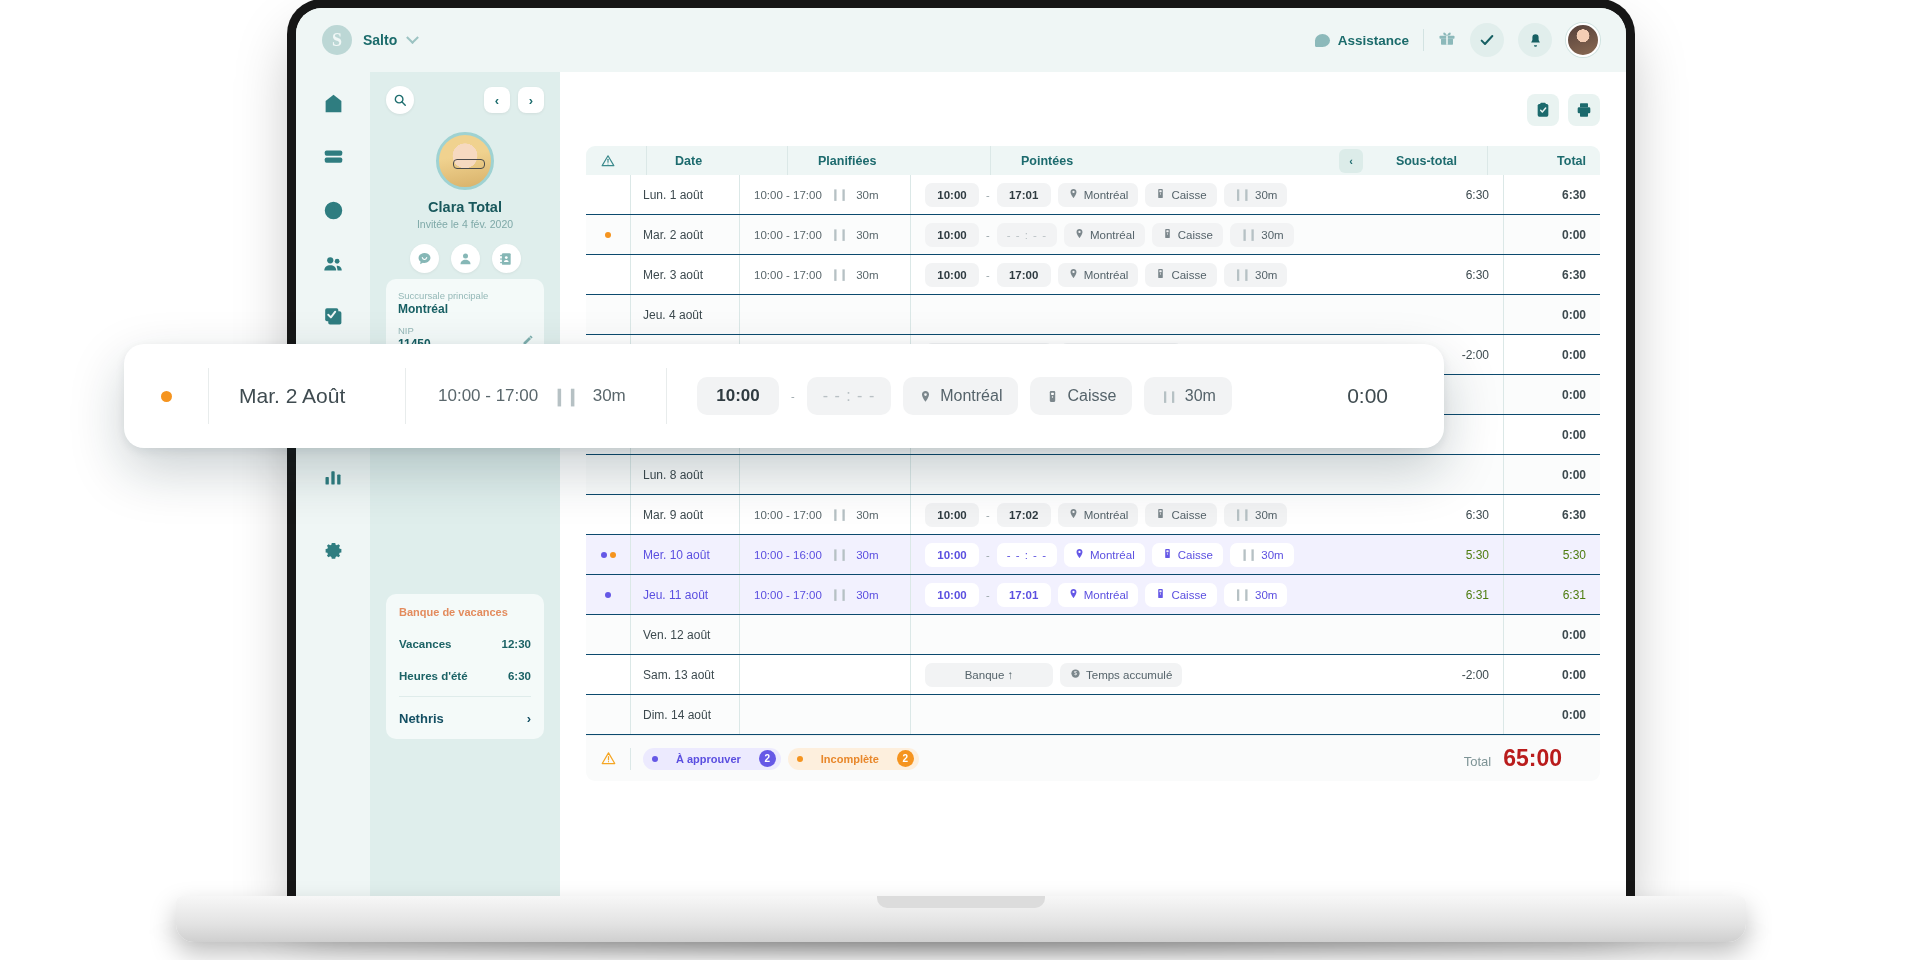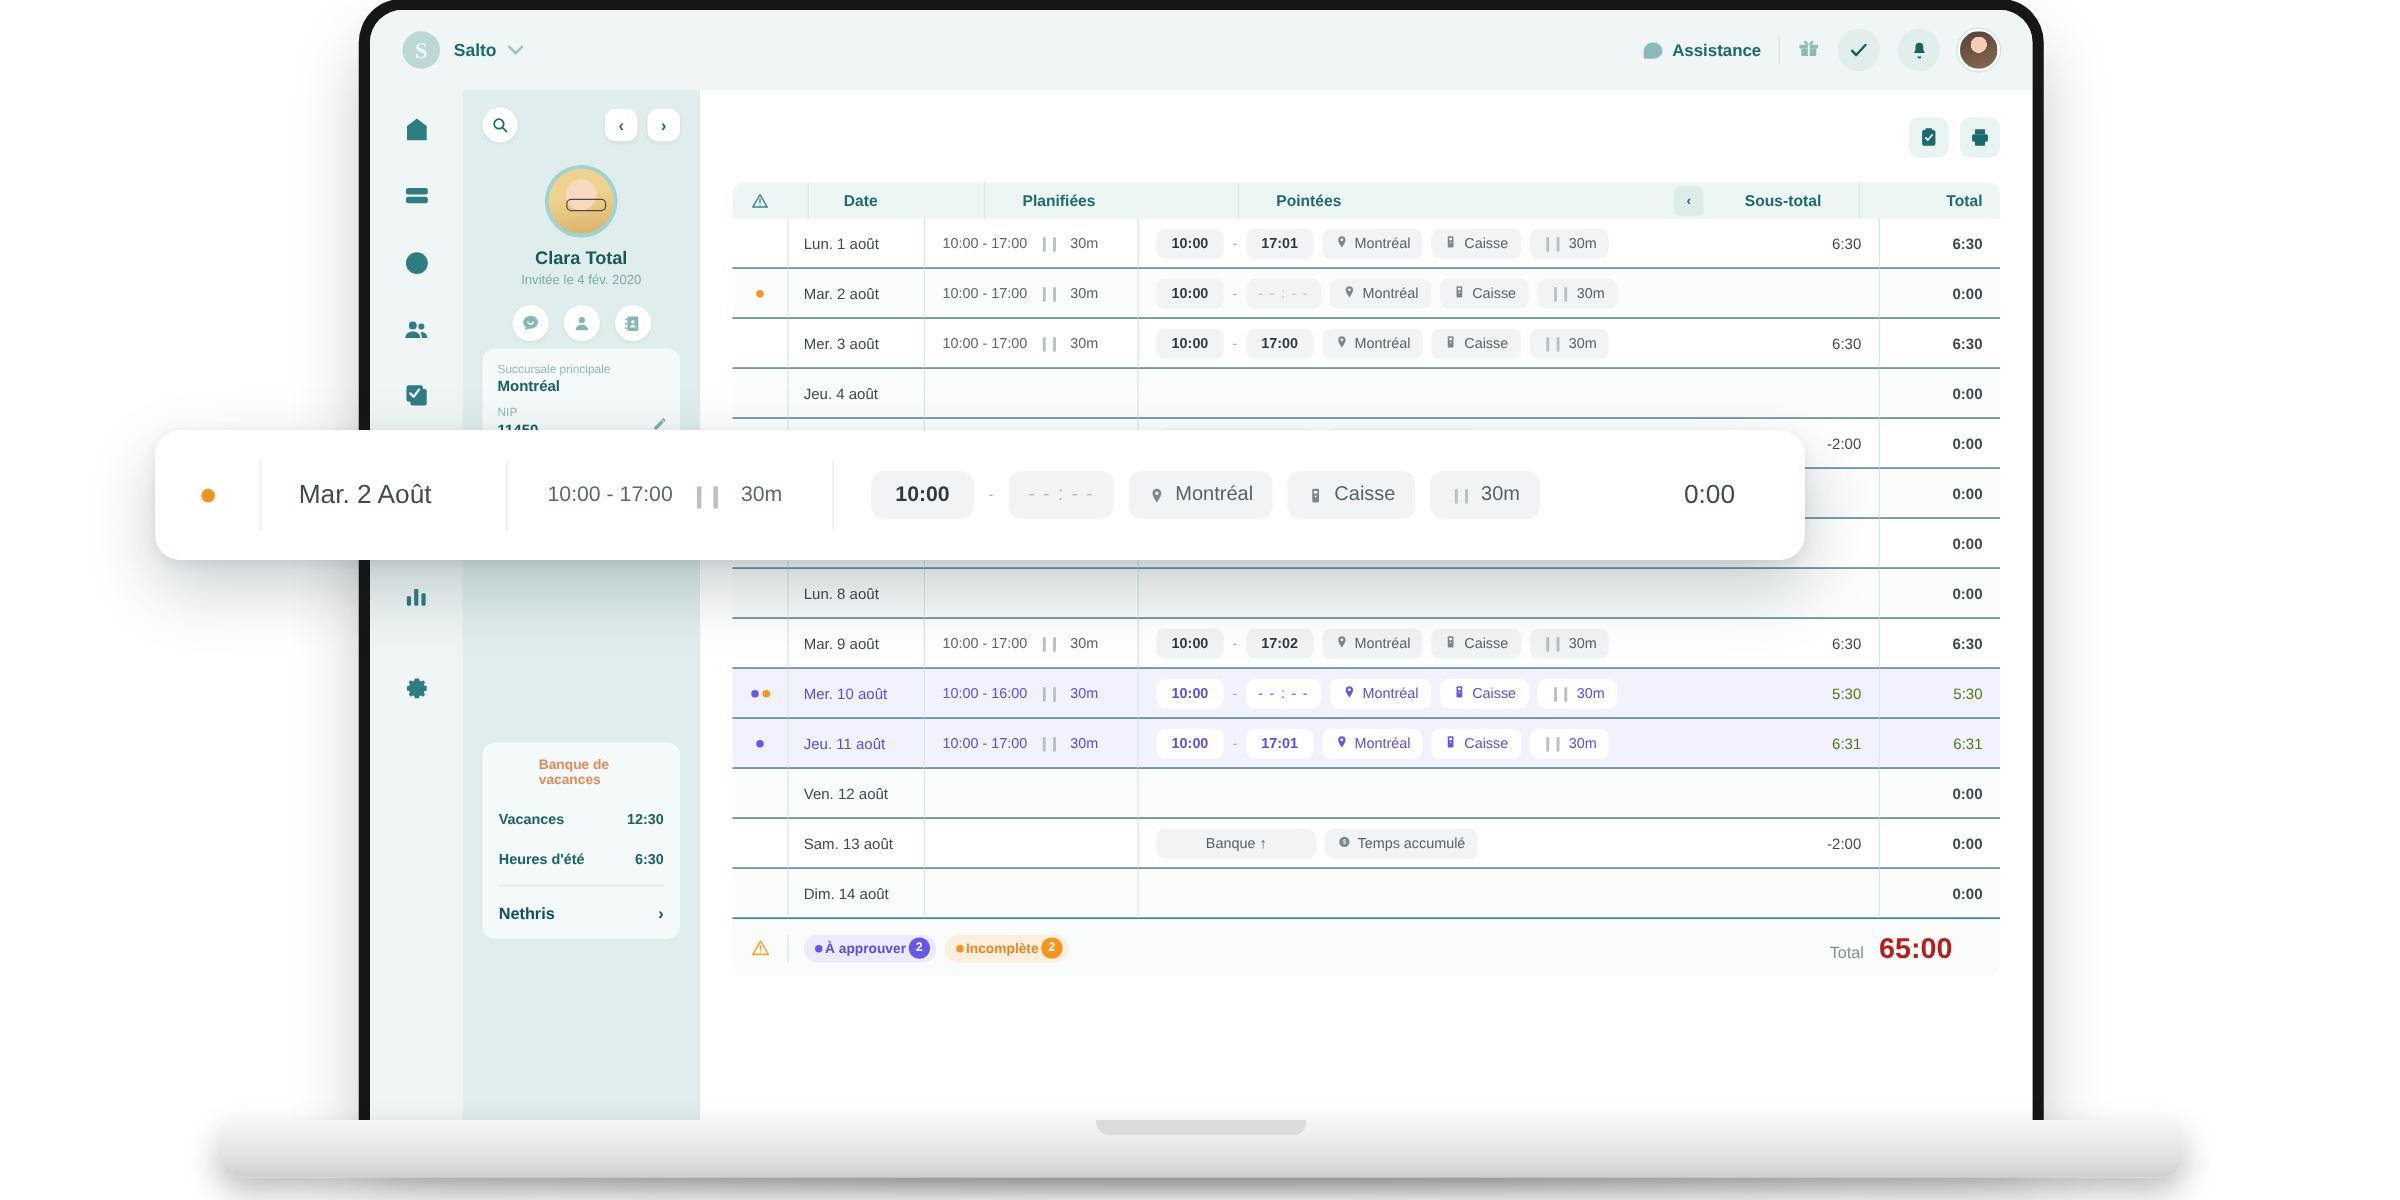--- a/index.html
+++ b/index.html
@@ -115,21 +115,21 @@
   }
   .info-lbl { color:#94b8b7; font-size:9.5px; }
   .info-val { color:#175f63; font-size:12px; font-weight:700; margin-top:1px; }
   .info-gap { height:9px; }
   .pencil { position:absolute; right:10px; bottom:16px; color:#7fb0af; font-size:11px; }
 
   .vac-card {
     position:absolute; left:16px; right:16px; top: 522px;
     background:#f4faf9; border-radius:10px; padding: 12px 13px 13px 13px;
   }
-  .vac-title { color:#e38b5d; font-size:11px; font-weight:700;margin-left:32px; }
+  .vac-title { color:#e38b5d; font-size:11px; font-weight:700; }
   .vac-row { display:flex; justify-content:space-between; margin-top:20px; color:#1b6265; font-size:11.5px; font-weight:600; }
   .vac-hr { height:1px; background:#dfeceb; margin:14px 0 0 0; }
   .vac-foot { display:flex; justify-content:space-between; align-items:center; margin-top:14px; color:#134f63; font-size:13px; font-weight:700; }
 
   
   .main {
     position:absolute; left:264px; top:64px; width:1066px; height:826px; background:#ffffff;
     padding: 22px 26px 0 26px;
   }
   .main-toolbar { display:flex; align-items:center; }
@@ -184,21 +184,21 @@
   .chip.time { font-weight:700; color:#2f3b41; min-width:54px; justify-content:center; }
   .chip.empty { color:#b9c0c4; letter-spacing:1px; min-width:54px; justify-content:center; }
   .dash { color:#98a4a8; font-size:11px; }
   .num { text-align:right; font-size:12px; color:#3d4a4f; }
   .num.b { font-weight:700; }
 
   .tfoot {
     height: 46px; display:flex; align-items:center; background:#fafbfb;
     border-top:1px solid #eef2f2; border-radius: 0 0 9px 9px;
   }
-  .pill { height:22px; border-radius:11px; display:flex; align-items:center; gap:2px; padding: 0 5px 0 9px; font-size:11px; font-weight:600;}
+  .pill { height:22px; border-radius:11px; display:flex; align-items:center; gap:18px; padding: 0 5px 0 9px; font-size:11px; font-weight:600;}
   .pill.appr { background:#eceafe; color:#5b4fe0; }
   .pill.inc  { background:#fdefdd; color:#e8872a; }
   .pill .badge { width:17px;height:17px;border-radius:50%;color:#fff;display:flex;align-items:center;justify-content:center;font-size:10px;font-weight:700;}
   .pill.appr .badge { background:#6558e6; }
   .pill.inc .badge  { background:#f5941f; }
   .foot-total { margin-left:auto; display:flex; align-items:baseline; gap:12px; padding-right: 38px; }
   .foot-total .lbl { color:#7e9496; font-size:13px; }
   .foot-total .val { color:#b91c1c; font-size:23px; font-weight:700; }
 
   

